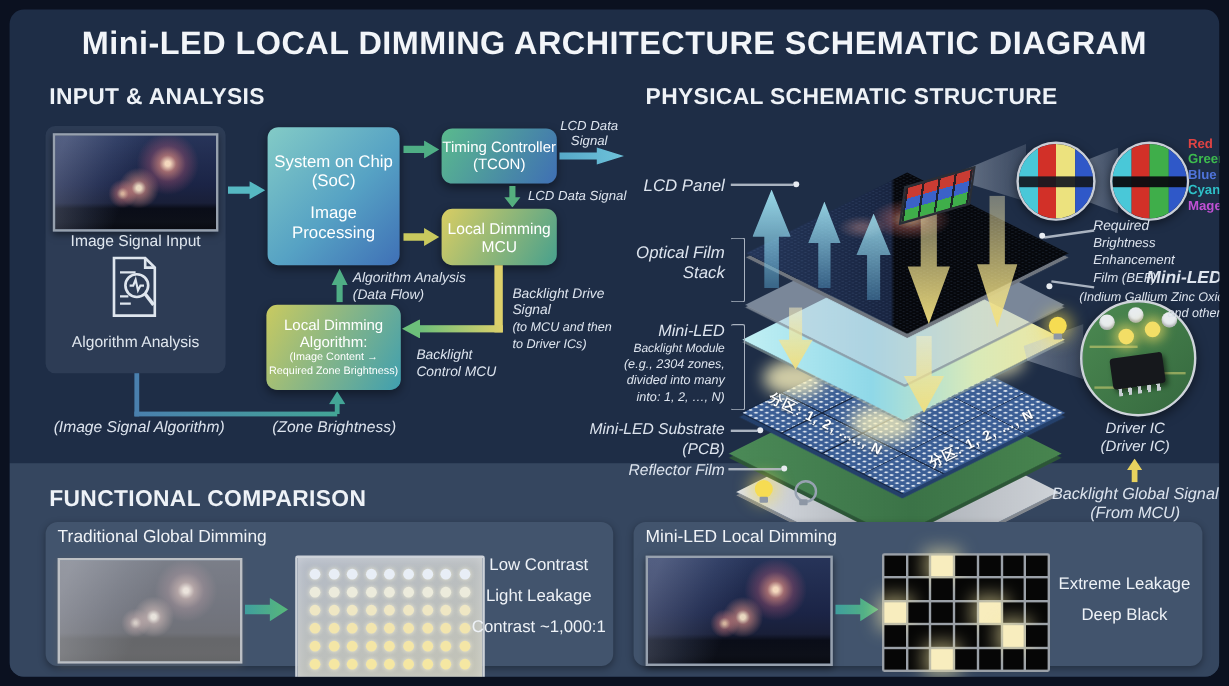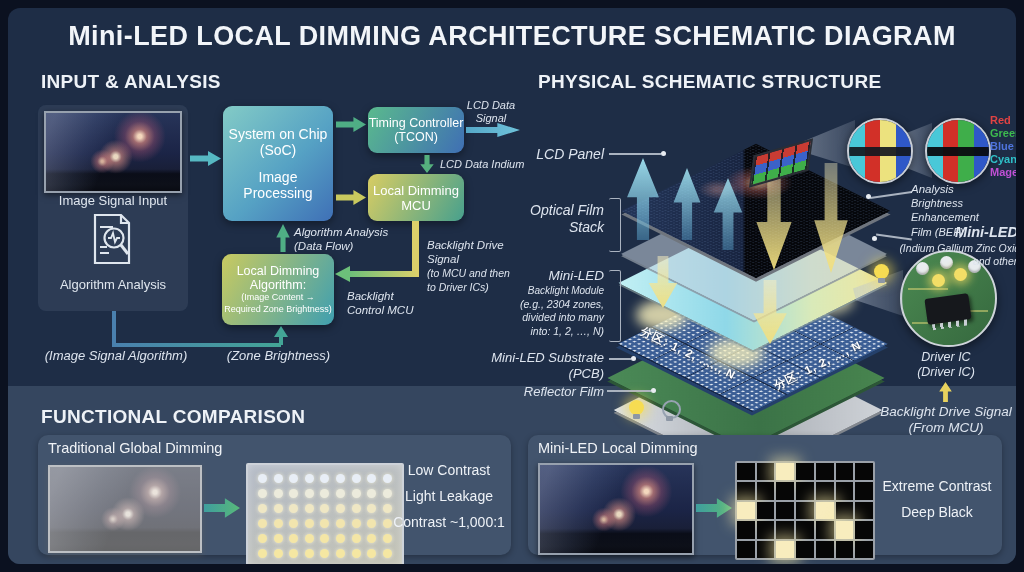--- a/index.html
+++ b/index.html
@@ -164,21 +164,21 @@
   <div class="abs tri-left" style="left:327px;top:258px;width:15px;height:16px;background:#6cbf7a;"></div>
 
   <div class="abs" style="left:104px;top:303px;width:4px;height:36px;background:#4a80ae;"></div>
   <div class="abs" style="left:104px;top:335px;width:169px;height:4px;background:linear-gradient(90deg,#4a80ae,#43a596);"></div>
   <div class="abs" style="left:271px;top:327px;width:4px;height:10px;background:#43a596;"></div>
   <div class="abs tri-up" style="left:266px;top:318px;width:14px;height:11px;background:#43a596;"></div>
 
   <div class="lbl ctr" style="left:452px;top:91px;width:62px;">
     <span>LCD Data</span><br><span>Signal</span>
   </div>
-  <div class="lbl" style="left:432px;top:150px;">LCD Data Indium</div>
+  <div class="lbl" style="left:432px;top:150px;">LCD Data Signal</div>
   <div class="lbl" style="left:286px;top:217px;font-size:11.5px;">
     <span>Algorithm Analysis</span><br><span>(Data Flow)</span>
   </div>
   <div class="lbl" style="left:419px;top:230px;font-size:11.5px;">
     <span>Backlight Drive</span><br>
     <span>Signal</span><br>
     <span style="font-size:10.5px">(to MCU and then</span><br>
     <span style="font-size:10.5px">to Driver ICs)</span>
   </div>
   <div class="lbl" style="left:339px;top:281px;font-size:11.5px;">
@@ -268,21 +268,21 @@
   <div class="callout-line" style="left:601px;top:350px;width:22px;z-index:10;"></div>
   <div class="callout-dot" style="left:623px;top:348px;z-index:10;"></div>
 
   <div class="lbl rgt" style="left:496px;top:376px;width:100px;font-size:13px;z-index:10;">Reflector Film</div>
   <div class="callout-line" style="left:599px;top:382px;width:44px;z-index:10;"></div>
   <div class="callout-dot" style="left:643px;top:380px;z-index:10;"></div>
 
   <div class="callout-line" style="left:862px;top:186px;width:42px;transform:rotate(-8deg);z-index:10;"></div>
   <div class="callout-dot" style="left:858px;top:186px;z-index:10;"></div>
   <div class="lbl" style="left:903px;top:174px;width:120px;font-size:11.5px;z-index:10;">
-    <span>Analysis</span><br>
+    <span>Required</span><br>
     <span style="font-size:11px">Brightness Enhancement</span><br>
     <span style="font-size:11px">Film (BEF)</span>
   </div>
   <div class="callout-line" style="left:868px;top:228px;width:36px;transform:rotate(8deg);z-index:10;"></div>
   <div class="callout-dot" style="left:864px;top:228px;z-index:10;"></div>
   <div class="lbl rgt" style="left:878px;top:216px;width:140px;z-index:10;">
     <span style="font-size:14.5px;font-weight:700;">Mini-LEDs</span><br>
     <span style="font-size:10.5px">(Indium Gallium Zinc Oxide</span><br>
     <span style="font-size:10.5px">and others)</span>
   </div>
@@ -297,21 +297,21 @@
     <div class="led on" style="left:30px;top:22px;"></div>
     <div class="led on" style="left:52px;top:16px;"></div>
     <div class="led" style="left:66px;top:8px;"></div>
     <div class="chip"></div>
   </div>
   <div class="lbl ctr" style="left:888px;top:342px;width:100px;font-size:12.5px;z-index:10;">
     <span>Driver IC</span><br><span>(Driver IC)</span>
   </div>
   <div class="abs arrow-up" style="left:930px;top:374px;width:15px;height:20px;background:#e8d25e;z-index:10;"></div>
   <div class="lbl ctr" style="left:858px;top:396px;width:160px;font-size:13.5px;z-index:10;">
-    <span>Backlight Drive Signal</span><br><span>(From MCU)</span>
+    <span>Backlight Global Signal</span><br><span>(From MCU)</span>
   </div>
 
   <div class="bulb lit" style="left:866px;top:256px;z-index:10;"></div>
   <div class="bulb lit" style="left:621px;top:392px;z-index:10;"></div>
   <div class="bulb off" style="left:654px;top:392px;z-index:10;"></div>
 
   <div class="abs" id="bottom-strip"></div>
   <div class="abs h2" style="left:33px;top:398px;z-index:4;">FUNCTIONAL COMPARISON</div>
 
   <div class="cmp-panel" style="left:30px;width:473px;z-index:4;">
@@ -416,19 +416,19 @@
           <span class="cell"></span>
           <span class="cell"></span>
           <span class="cell"></span>
           <span class="cell lit"></span>
           <span class="cell"></span>
           <span class="cell"></span>
           <span class="cell"></span>
           <span class="cell"></span>
         </div>
     <div class="cmp-results" style="left:348px;top:38px;width:122px;">
-      <span>Extreme Contrast</span><br>
+      <span>Extreme Leakage</span><br>
       <span>Deep Black</span>
     </div>
   </div>
 
 </div>
 </div>
 
 </body></html>

